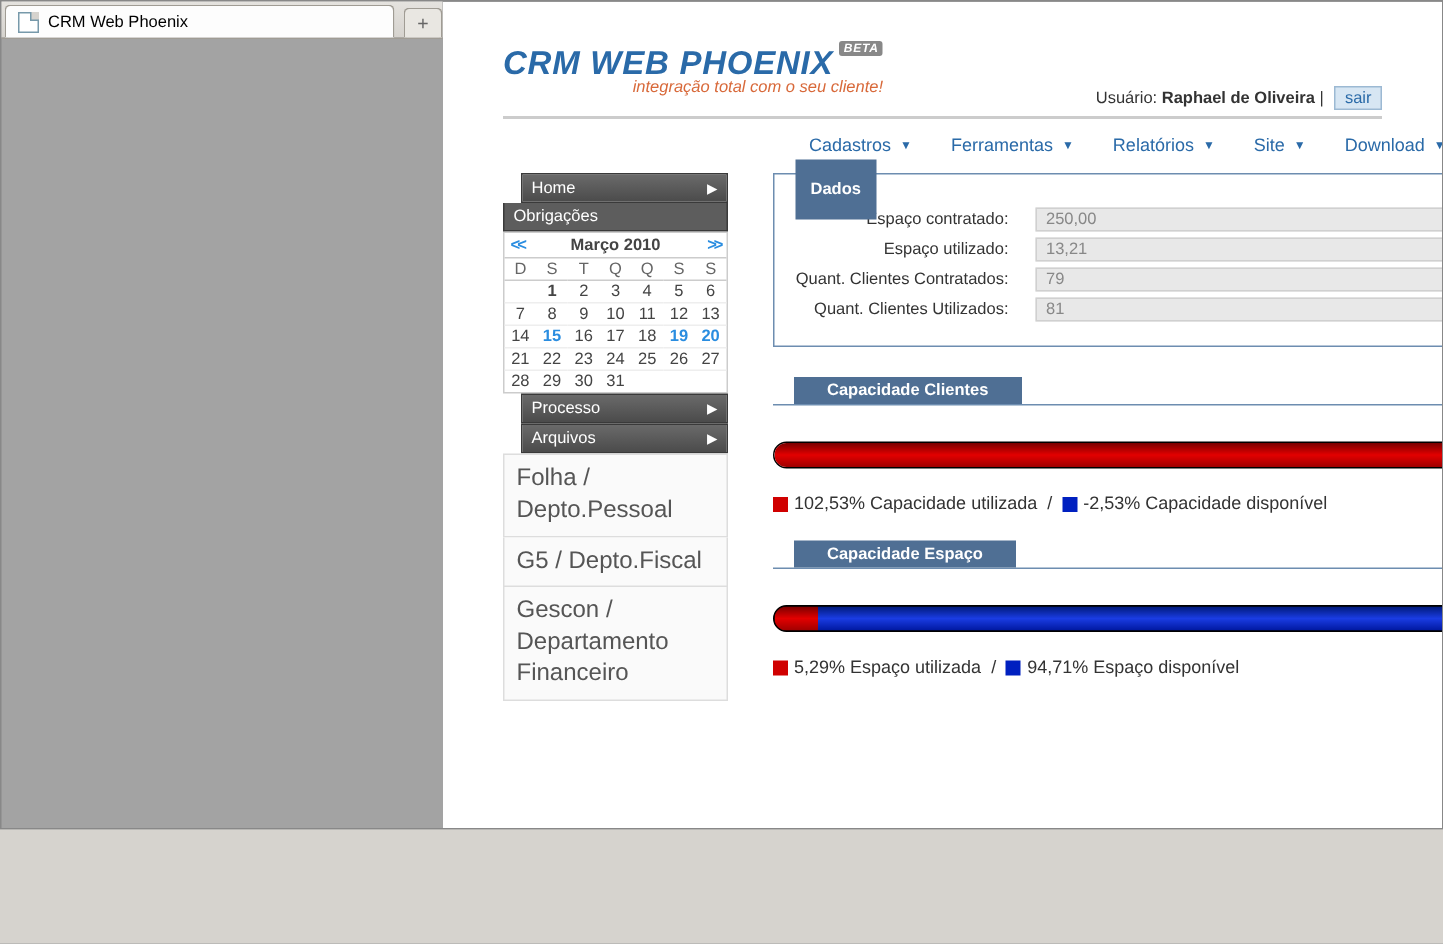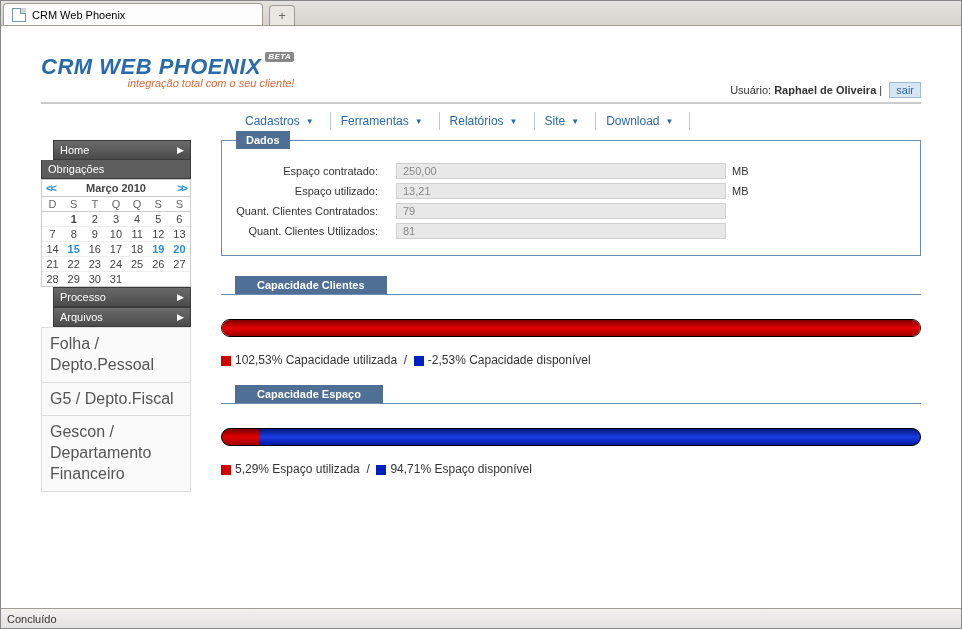--- a/index.html
+++ b/index.html
@@ -1,18 +1,18 @@
 <!DOCTYPE html>
 <html><head>
 <meta charset="utf-8">
 <style>
 * { box-sizing: border-box; margin: 0; padding: 0; }
 body { font-family: Verdana, Arial, sans-serif; font-size: 11px; background: #d6d3ce; color: #333; }
 
-.window { width: 962px; height: 629px; border: 1px solid #888; background: #a3a3a3; display: flex; flex-direction: column; }
+.window { width: 962px; height: 553px; border: 1px solid #888; background: #a3a3a3; display: flex; flex-direction: row; }
 
 
 .tabbar { height: 25px; background: linear-gradient(#e5e3df,#d6d3ce); display: flex; align-items: flex-end; border-bottom: 1px solid #a09c94; }
 .tab { background: #fdfdfd; border: 1px solid #a09c94; border-bottom: none; border-top-left-radius: 4px; border-top-right-radius: 4px; height: 22px; min-width: 260px; display: flex; align-items: center; padding: 0 8px; font-size: 11px; color: #000; margin-left: 2px; }
 .tab .page-icon { width: 14px; height: 14px; border: 1px solid #79a; background: #fff; position: relative; margin-right: 6px; display: inline-block; }
 .tab .page-icon::after { content:""; position:absolute; right:-1px; top:-1px; width:5px;height:5px; background:#d6d3ce; border-left:1px solid #79a; border-bottom:1px solid #79a;}
 .newtab { width: 26px; height: 20px; margin-left: 6px; border: 1px solid #a09c94; border-bottom: none; border-top-left-radius: 4px; border-top-right-radius: 4px; display:flex;align-items:center;justify-content:center; color:#666; font-size:13px; cursor:pointer; background:#e9e7e2;}
 
 .content-area { flex: 1; background: #fff; overflow: auto; position: relative; }
 .statusbar { height: 20px; border-top: 1px solid #a09c94; background: linear-gradient(#f3f1ed,#e5e3df); font-size: 11px; color: #333; display:flex; align-items:center; padding: 0 6px; }
@@ -55,21 +55,21 @@
 
 .side-list { margin-top:0; }
 .side-list .item { border:1px solid #ddd; border-top:none; padding:6px 8px; font-size:16px; color:#555; cursor:pointer; background:#fafafa; line-height:1.3;}
 .side-list .item:first-child { border-top:1px solid #ddd; }
 
 
 .maincol { flex:1; }
 .page-title { font-weight:bold; font-size:12px; color:#333; margin: 4px 0 16px 0; }
 
 .fieldset { border:1px solid #6d8db0; position:relative; padding: 18px 14px 12px 14px; margin-bottom: 20px; }
-.fieldset .legend { position:absolute; top:-10px; left:14px; background:#4f6f94; color:#fff; font-size:11px; font-weight:bold; padding:3px 10px; }
+.fieldset .legend { position:absolute; top:-10px; left:14px; background:#4f6f94; color:#fff; font-size:11px; font-weight:bold; padding:14px 10px; }
 
 .datarow { display:flex; align-items:center; margin: 4px 0; font-size:11px; }
 .datarow .lbl { width: 160px; text-align:right; padding-right:18px; color:#333; }
 .datarow .val { background:#e8e8e8; border:1px solid #d0d0d0; padding:1px 6px; width: 330px; color:#888; }
 .datarow .unit { margin-left: 6px; color:#333; }
 
 
 .bar-wrap { background:#000; border-radius:10px; height:18px; overflow:hidden; display:flex; border:1px solid #000; margin: 24px 0 16px 0;}
 .bar-seg { height:100%; }
 .seg-red { background: linear-gradient(#7a0000, #e30000, #a00000); }
@@ -287,16 +287,13 @@
             &nbsp;/&nbsp;
             <span class="sw blue"></span><span>94,71% Espaço disponível</span>
           </div>
 
         </div>
 
       </div>
     </div>
   </div>
 
-  <div class="statusbar">
-    <span>Concluído</span>
-  </div>
 </div>
 
 </body></html>

